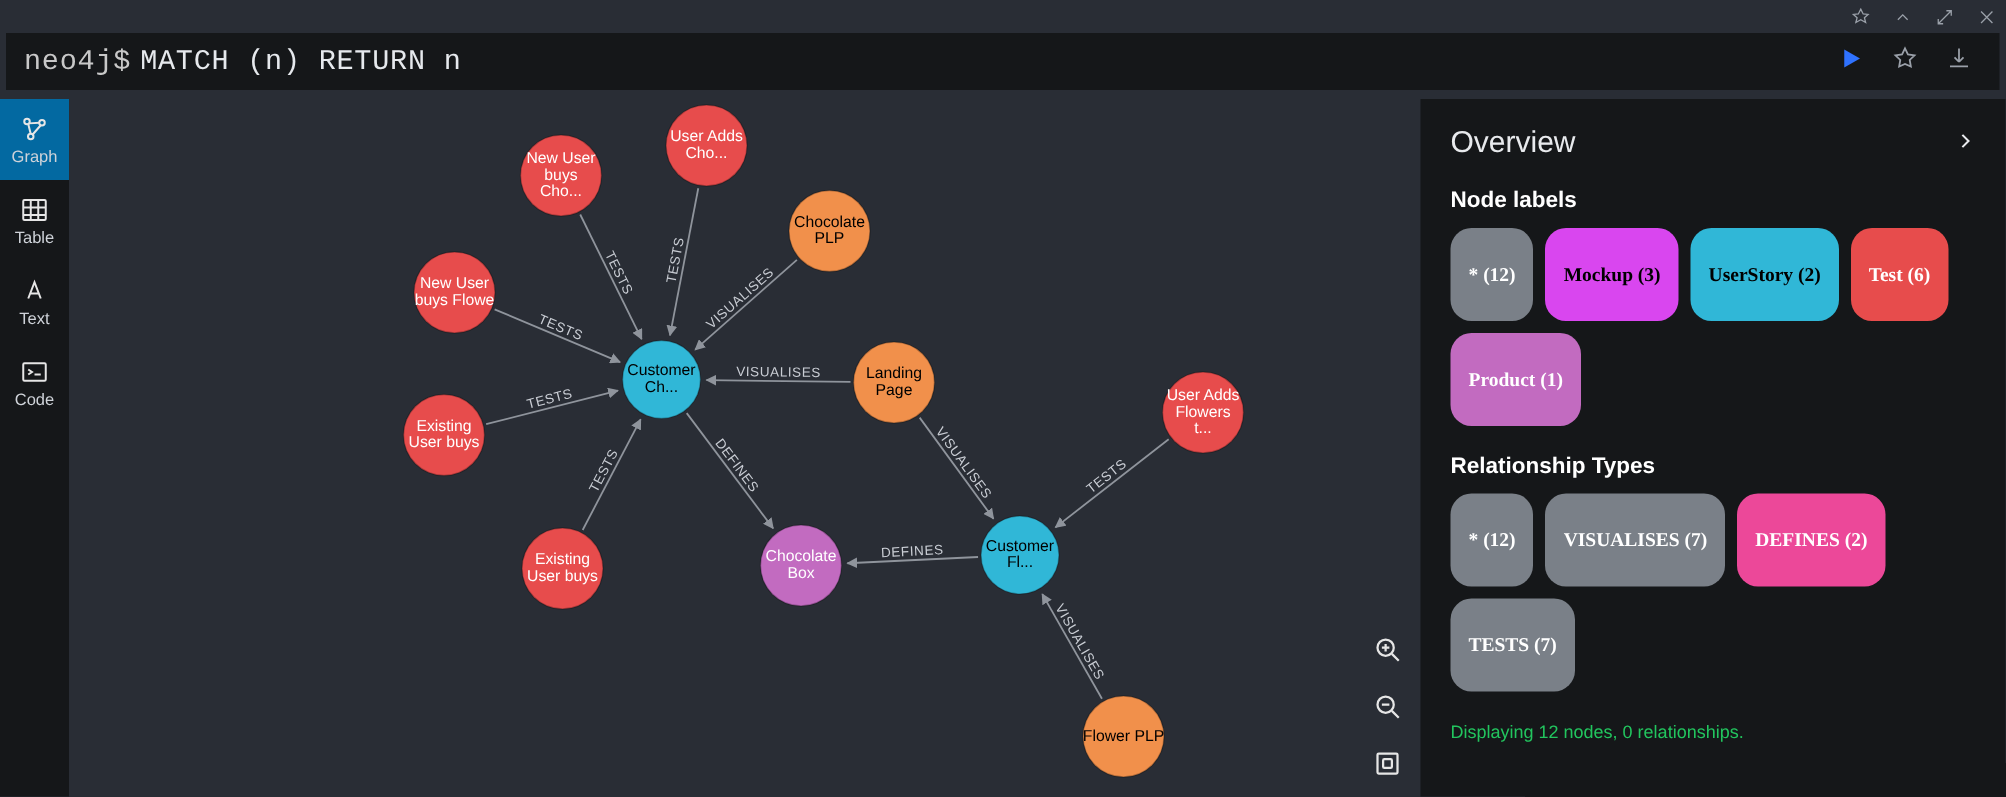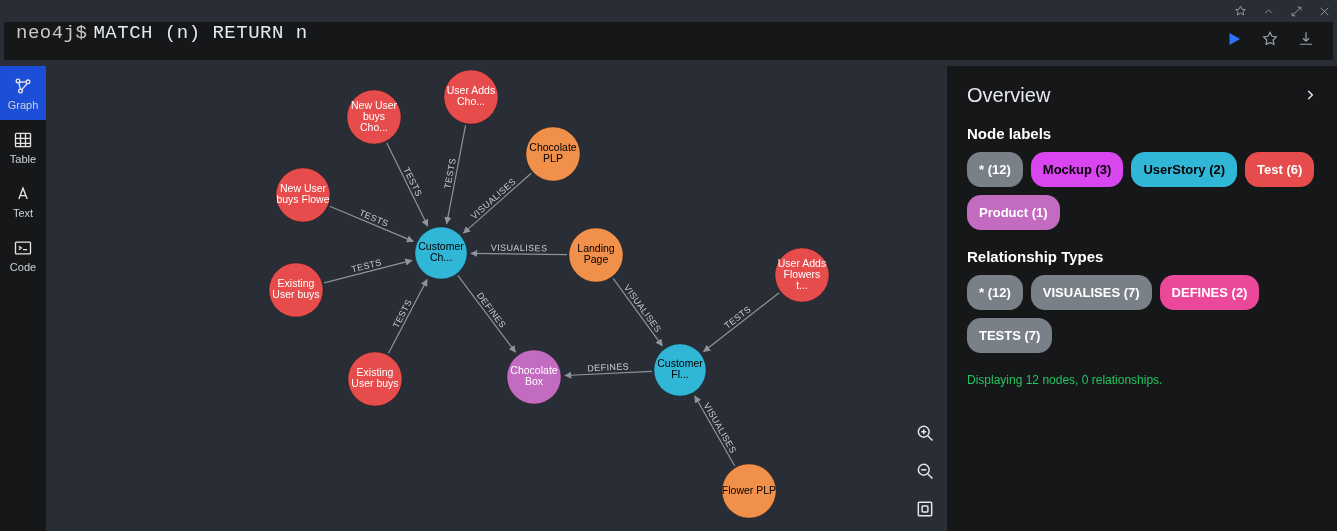--- a/index.html
+++ b/index.html
@@ -5,34 +5,34 @@
   * { box-sizing: border-box; margin: 0; padding: 0; }
   html, body { width: 100%; height: 100%; background: #292d35; font-family: -apple-system, BlinkMacSystemFont, "Segoe UI", Helvetica, Arial, sans-serif; color: #e6e6e6; overflow: hidden; }
   body { width: 1337px; height: 531px; }
 
   
   .titlebar { position: absolute; top:2px; right:6px; height:18px; display:flex; gap:14px; align-items:center; }
   .titlebar .tb-btn { width:14px; height:14px; display:flex; align-items:center; justify-content:center; color:#9aa0a9; cursor:pointer; }
   .titlebar svg { width:13px; height:13px; stroke:#9aa0a9; stroke-width:1.6; fill:none; }
 
   
-  .querybar { position:absolute; left:4px; right:4px; top:22px; height:38px; background:#151719; display:flex; padding-left:12px; }
+  .querybar { position:absolute; left:4px; right:4px; top:22px; height:38px; background:#151719; display:flex; align-items:center; padding-left:12px; }
   .querybar .prompt { font-family: "Courier New", monospace; font-size:19px; letter-spacing:0.5px; }
   .querybar .prompt .db { color:#c8c8c8; }
   .querybar .prompt .dollar { color:#c8c8c8; margin-right:6px;}
   .querybar .prompt .kw { color:#e6e9ed; }
   .querybar .actions { margin-left:auto; display:flex; align-items:center; gap:18px; padding-right:18px; }
   .querybar .run { color:#2f72ff; }
   .querybar .run svg{ width:18px;height:18px; fill:#2f72ff;}
   .querybar .ic svg{ width:18px;height:18px; stroke:#9aa0a9; fill:none; stroke-width:1.6;}
 
   
   .viewrail { position:absolute; left:0; top:66px; bottom:0; width:46px; background:#151719; display:flex; flex-direction:column; }
   .viewrail .tab { height:54px; display:flex; flex-direction:column; align-items:center; justify-content:center; gap:3px; font-size:11px; color:#cfd3d9; cursor:pointer; }
-  .viewrail .tab.active { background:#1d4ed8; }
+  .viewrail .tab.active { background:#0369a1; }
   .viewrail .tab svg { width:20px; height:20px; stroke:#e6e6e6; fill:none; stroke-width:1.6; }
 
   
   .canvas { position:absolute; left:46px; top:66px; right:390px; bottom:0; background:#292d35; overflow:hidden; }
   .canvas svg { position:absolute; left:0; top:0; }
   .node-label { font-size:10.5px; fill:#000; text-anchor:middle; dominant-baseline:middle; font-family: Helvetica, Arial, sans-serif; }
   .node-label.light { fill:#fff; }
   .rel-label { font-size:9px; fill:#c9cdd4; text-anchor:middle; letter-spacing:0.4px;}
 
   
@@ -40,21 +40,21 @@
   .zoomctl .zbtn { width:28px; height:28px; display:flex; align-items:center; justify-content:center; cursor:pointer; }
   .zoomctl svg { width:20px; height:20px; stroke:#e6e6e6; fill:none; stroke-width:1.8; }
 
   
   .overview { position:absolute; right:0; top:66px; bottom:0; width:390px; background:#151719; padding:18px 20px; }
   .overview .hdr { display:flex; align-items:flex-end; justify-content:space-between; font-size:20px; color:#e8eaed; margin-bottom:18px; }
   .overview .hdr svg { width:14px;height:14px; stroke:#e8eaed; stroke-width:2.4; fill:none; }
   .overview h3 { font-size:15px; font-weight:700; color:#fff; margin:18px 0 10px; }
   .overview h3:first-of-type{ margin-top:4px;}
   .pills { display:flex; flex-wrap:wrap; gap:8px; }
-  .pill { padding:10px 12px; border-radius:14px; font-size:13px; font-weight:600; cursor:pointer; white-space:nowrap; }
+  .pill { padding:23px 12px; border-radius:14px; font-size:13px; font-weight:600; cursor:pointer; white-space:nowrap;font-family:Liberation Serif, serif; }
   .status { margin-top:20px; font-size:12px; color:#22c55e; }
 </style>
 </head>
 <body>
 
 <div class="titlebar">
   <span class="tb-btn">
       <svg viewBox="0 0 24 24">
         <path d="M12 2l3 6 6 .5-4.5 4 1.5 6L12 15l-6 3.5 1.5-6L3 8.5 9 8z"></path>
       </svg>

